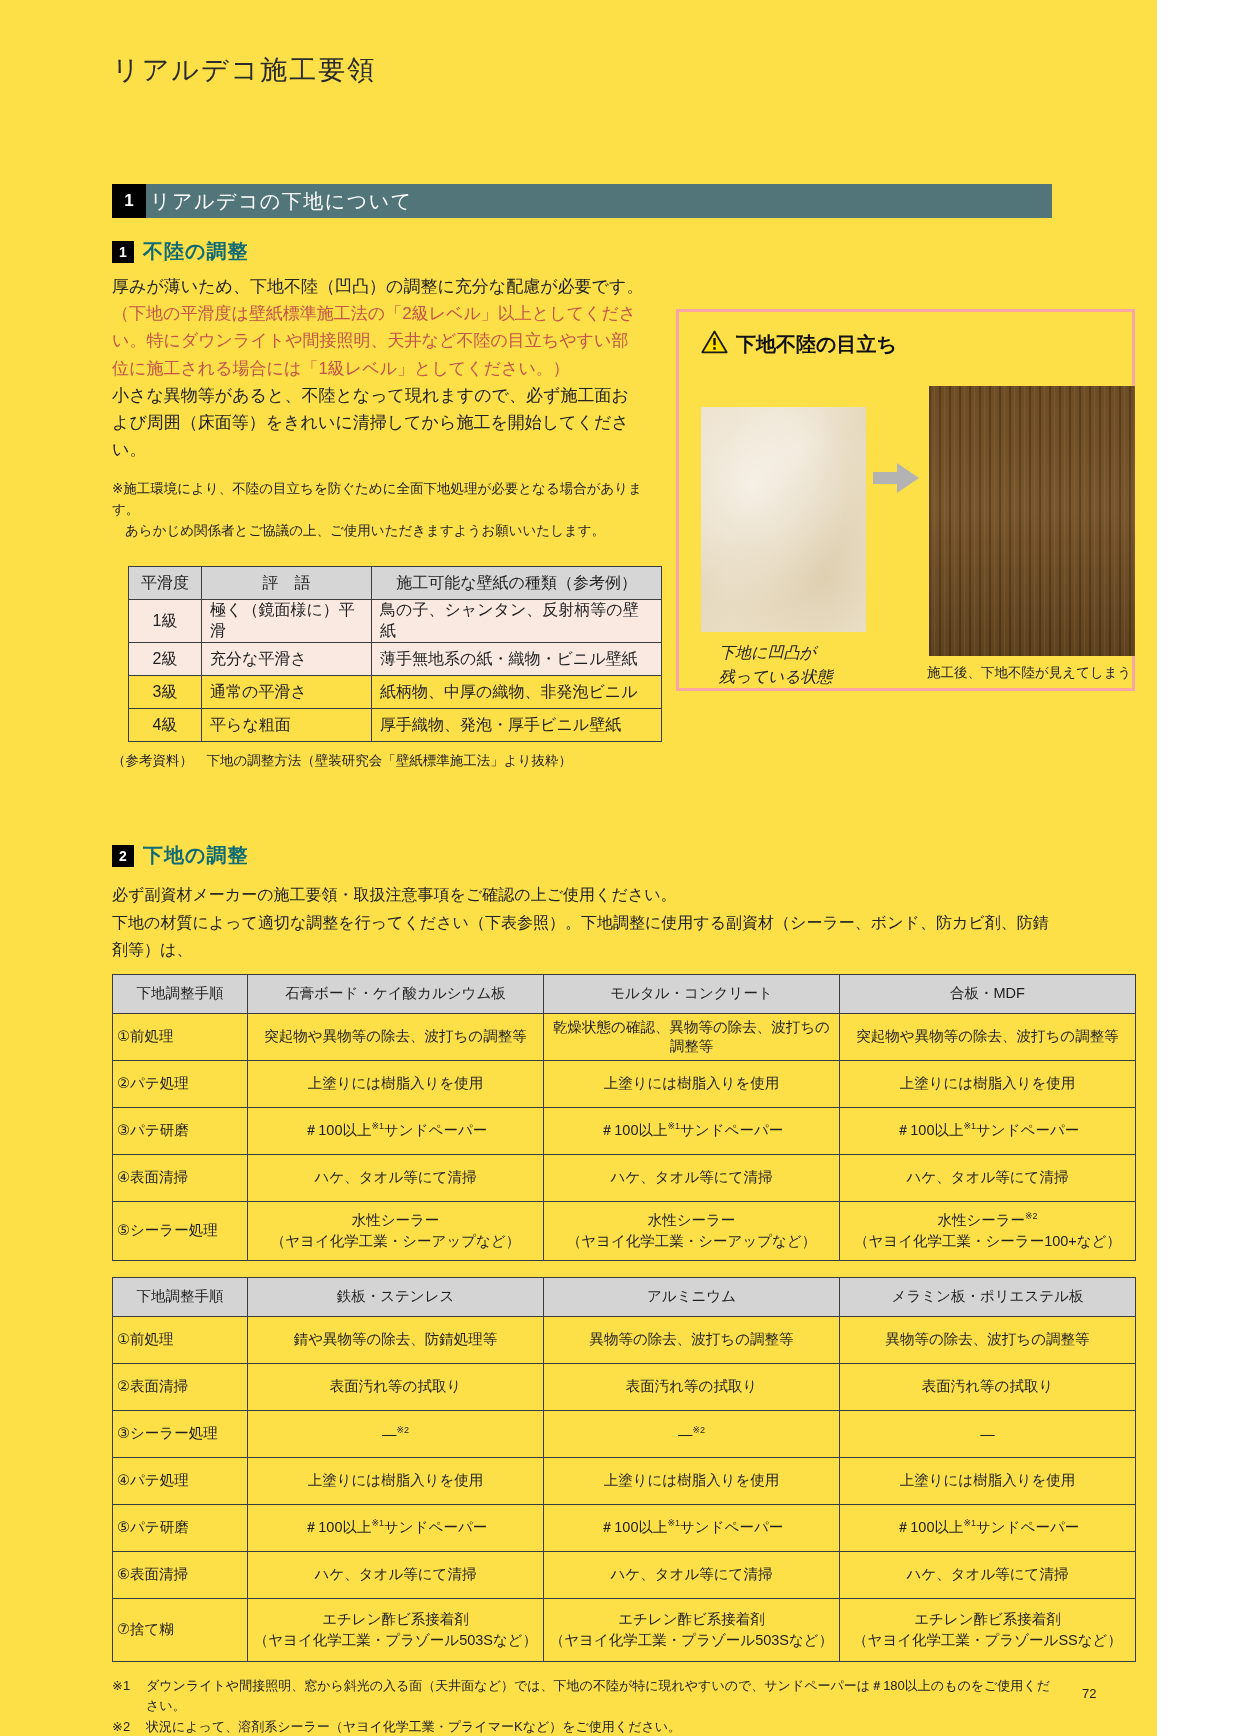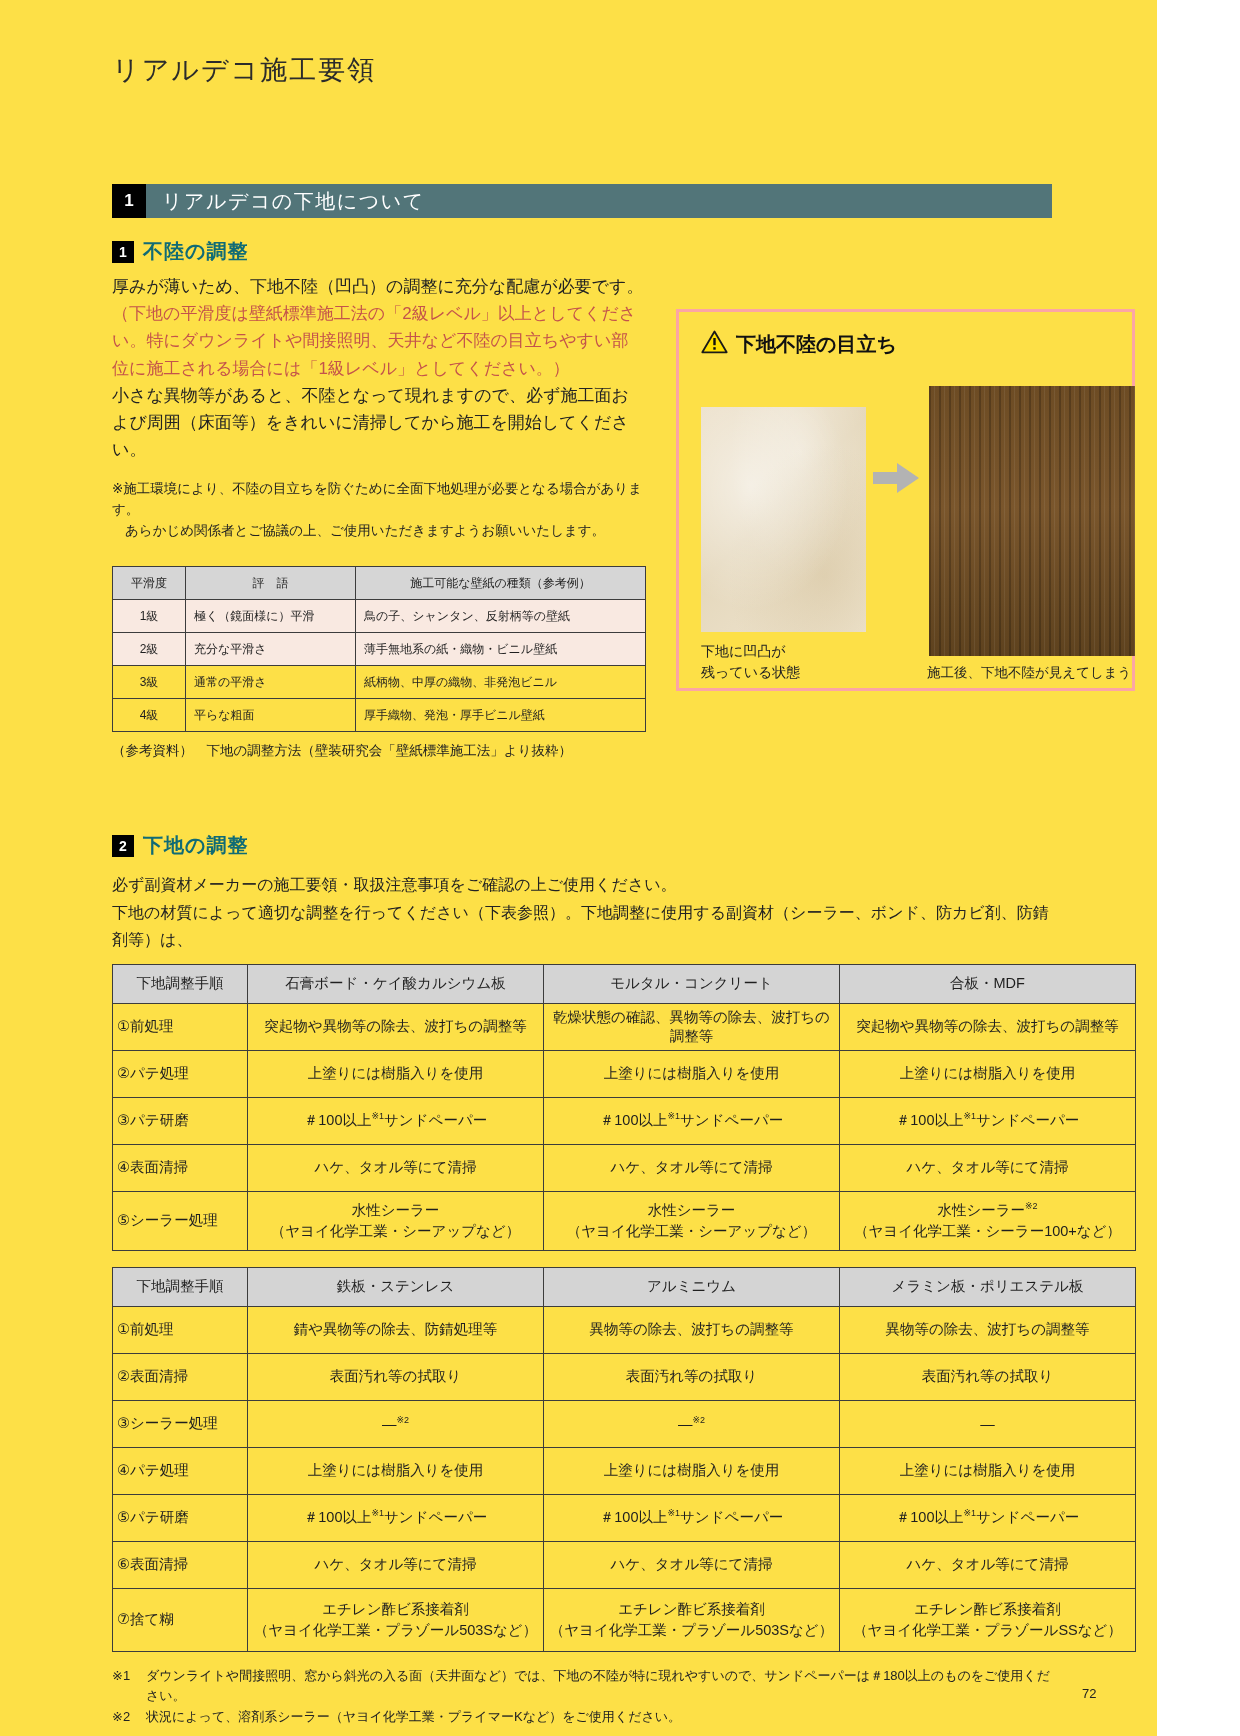--- a/index.html
+++ b/index.html
@@ -6,21 +6,21 @@
   .page{width:1157px;height:1736px;position:relative;background:#fde047;color:#1f1f1f;
         font-family:"Liberation Sans","DejaVu Sans",sans-serif;overflow:hidden;}
   .inner{padding:52px 105px 0 112px;}
 
   .doc-title{font-size:27px;font-weight:400;letter-spacing:2px;color:#2b2b2b;margin:0;}
 
   
   .banner{margin-top:96px;height:34px;background:#527579;display:flex;align-items:center;}
   .banner .num{width:34px;height:34px;background:#000;color:#fff;display:flex;align-items:center;
                justify-content:center;font-size:17px;font-weight:bold;flex:0 0 34px;}
-  .banner .txt{color:#fff;font-size:20px;padding-left:16px;letter-spacing:1.5px;}
+  .banner .txt{color:#fff;font-size:20px;padding-left:4px;letter-spacing:1.5px;}
 
   
   .subhead{display:flex;align-items:center;gap:9px;}
   .subhead .num{width:22px;height:22px;background:#000;color:#fff;font-size:14px;font-weight:bold;
                 display:flex;align-items:center;justify-content:center;flex:0 0 22px;}
   .subhead .txt{color:#106b75;font-size:20px;font-weight:bold;letter-spacing:1px;}
   .sh1{margin-top:20px;}
   .sh2{margin-top:72px;}
 
   .cols{display:flex;margin-top:8px;}
@@ -28,21 +28,21 @@
   .col-right{width:459px;flex:0 0 459px;margin-left:31px;}
 
   .body-text{font-size:17px;line-height:1.6;color:#222;margin:0;}
   .red{color:#c4534b;}
 
   .note{margin-top:16px;font-size:13.5px;line-height:1.55;color:#222;}
   .note .l2{padding-left:13px;display:block;}
 
   
   table{border-collapse:collapse;}
-  .smooth{margin-top:24px;width:533px;font-size:12px;table-layout:fixed;}
+  .smooth{margin-top:24px;width:533px;font-size:16px;table-layout:fixed;margin-left:16px;}
   .smooth th,.smooth td{border:1px solid #3c3c3c;height:32px;padding:0 8px;}
   .smooth th{background:#d6d6d6;font-weight:400;text-align:center;padding:0 4px;}
   .smooth td.g{text-align:center;padding:0 2px;}
   .smooth td{text-align:left;}
   .smooth tr.pink td{background:#f9e9e1;}
   .cap{font-size:13.5px;margin-top:10px;color:#222;}
 
   
   .warnbox{position:relative;margin-top:36px;height:376px;border:3px solid #fca5a5;}
   .wtitle{position:absolute;left:22px;top:18px;display:flex;align-items:center;gap:8px;
@@ -52,21 +52,21 @@
         radial-gradient(ellipse at 30% 35%, rgba(255,255,255,0.55), rgba(255,255,255,0) 60%),
         radial-gradient(ellipse at 75% 75%, rgba(205,184,142,0.40), rgba(205,184,142,0) 55%),
         radial-gradient(ellipse at 60% 20%, rgba(255,255,255,0.35), rgba(255,255,255,0) 50%),
         linear-gradient(135deg,#ece0ca 0%,#e5d8bd 45%,#f0e6d1 100%);}
   .fig-after{position:absolute;left:250px;top:74px;width:206px;height:270px;
       background:
         repeating-linear-gradient(90deg, rgba(0,0,0,0.22) 0 2px, rgba(0,0,0,0) 2px 5px,
             rgba(255,255,255,0.07) 5px 6px, rgba(0,0,0,0) 6px 10px),
         linear-gradient(180deg,#6d4c24 0%,#7a562c 45%,#5e421e 100%);}
   .arrowbox{position:absolute;left:193px;top:150px;}
-  .wcap-left{position:absolute;left:22px;top:329px;font-size:14px;line-height:1.5;color:#222;}
+  .wcap-left{position:absolute;left:40px;top:329px;font-size:16px;line-height:1.5;color:#222;font-style:italic;}
   .wcap-right{position:absolute;left:248px;top:352px;font-size:13.5px;color:#222;}
 
   .intro{margin-top:12px;font-size:16px;line-height:1.72;color:#222;}
 
   
   .adj{width:1023px;font-size:14.5px;table-layout:fixed;margin-top:16px;}
   .adj th,.adj td{border:1px solid #3c3c3c;}
   .adj th{background:#d4d4d4;font-weight:400;height:36px;text-align:center;}
   .adj td{height:42px;text-align:center;padding:2px 4px;}
   .adj td.step{text-align:left;}

